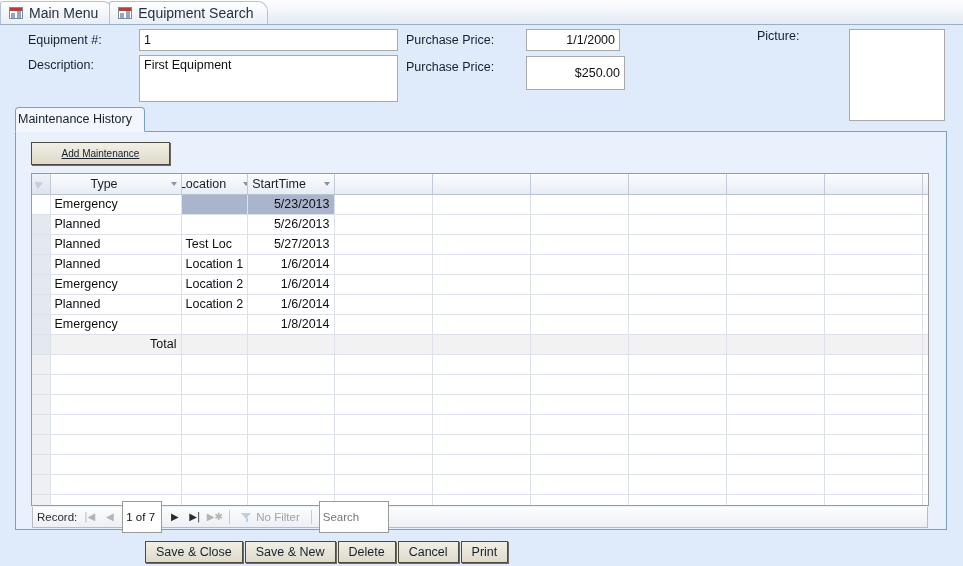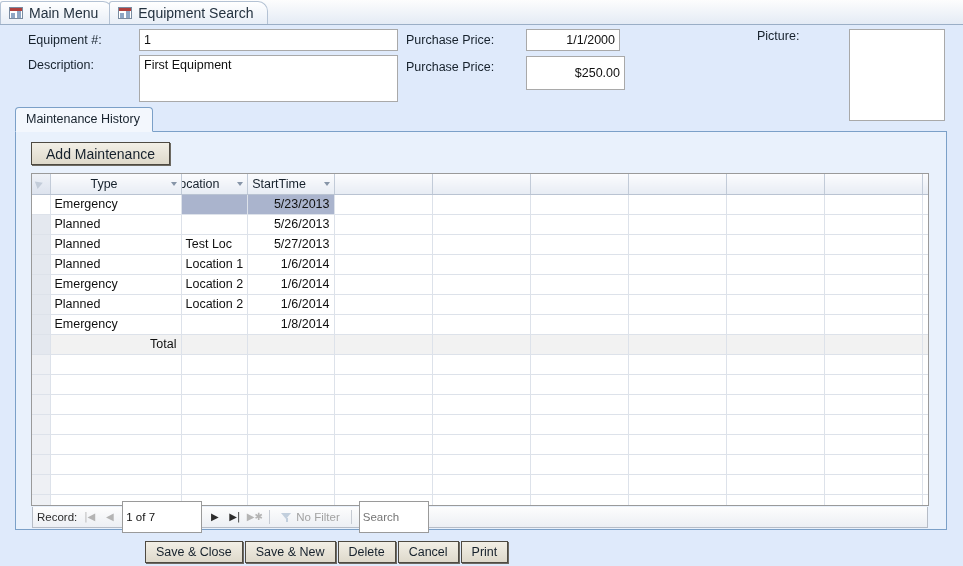--- a/index.html
+++ b/index.html
@@ -123,44 +123,45 @@
     left: 15px; top: 131px;
     width: 932px; height: 399px;
     border: 1px solid #7ba0c8;
     background: #e9f1fc;
     box-sizing: border-box;
   }
   #tab-maintenance {
     position: absolute;
     left: 15px; top: 107px;
     height: 25px;
-    padding: 4px 12px 0 10px;
+    padding: 4px 12px 0 2px;
     box-sizing: border-box;
     background: #f3f7fd;
     border: 1px solid #7ba0c8;
     border-bottom: 1px solid #f3f7fd;
     border-radius: 4px 4px 0 0;
     font-size: 12.5px;
     color: #16212c;
     z-index: 3;
   }
 
   
   #btn-add-maint {
     position: absolute;
     left: 31px; top: 142px;
     width: 139px; height: 23px;
     background: linear-gradient(#f2efe6, #ded9cb);
     border: 1px solid #4e4a42;
     box-shadow: 1px 1px 0 0 #6d6a62;
     box-sizing: border-box;
     font-family: "Liberation Sans", sans-serif;
-    font-size: 14px;
+    font-size: 10px;
     color: #16212c;
     cursor: default;
+    text-decoration: underline;
   }
 
   
   #datasheet {
     position: absolute;
     left: 31px; top: 173px;
     width: 898px; height: 333px;
     border: 1px solid #9a9a9a;
     background: #ffffff;
     box-sizing: border-box;
@@ -194,21 +195,21 @@
     color: #16212c;
     text-align: center;
     position: relative;
   }
   #dstable thead th.hdr-sel {
     background: linear-gradient(#eef1f7, #dde3ee);
   }
   .hdr-inner {
     display: flex;
     align-items: center;
-    justify-content: flex-end;
+    justify-content: center;
     gap: 17px;
     height: 100%;
   }
   .hdr-caret {
     width: 0; height: 0;
     border-left: 3.5px solid transparent;
     border-right: 3.5px solid transparent;
     border-top: 4px solid #8795a8;
     flex: none;
     margin-left: auto;
@@ -279,21 +280,21 @@
     display: flex;
     align-items: center;
     justify-content: center;
     font-size: 10px;
     color: #2c2c2c;
     line-height: 1;
     font-family: "DejaVu Sans", sans-serif;
   }
   .nav-arrow.disabled { color: #b4b4b4; }
   #rec-counter {
-    width: 80px; height: 16px;
+    width: 40px; height: 16px;
     background: #ffffff;
     border: 1px solid #9a9a9a;
     box-sizing: border-box;
     font-size: 11.5px;
     font-family: "Liberation Sans", sans-serif;
     color: #111;
     padding: 15px 3px;
     outline: none;
   }
   .nav-sep {

